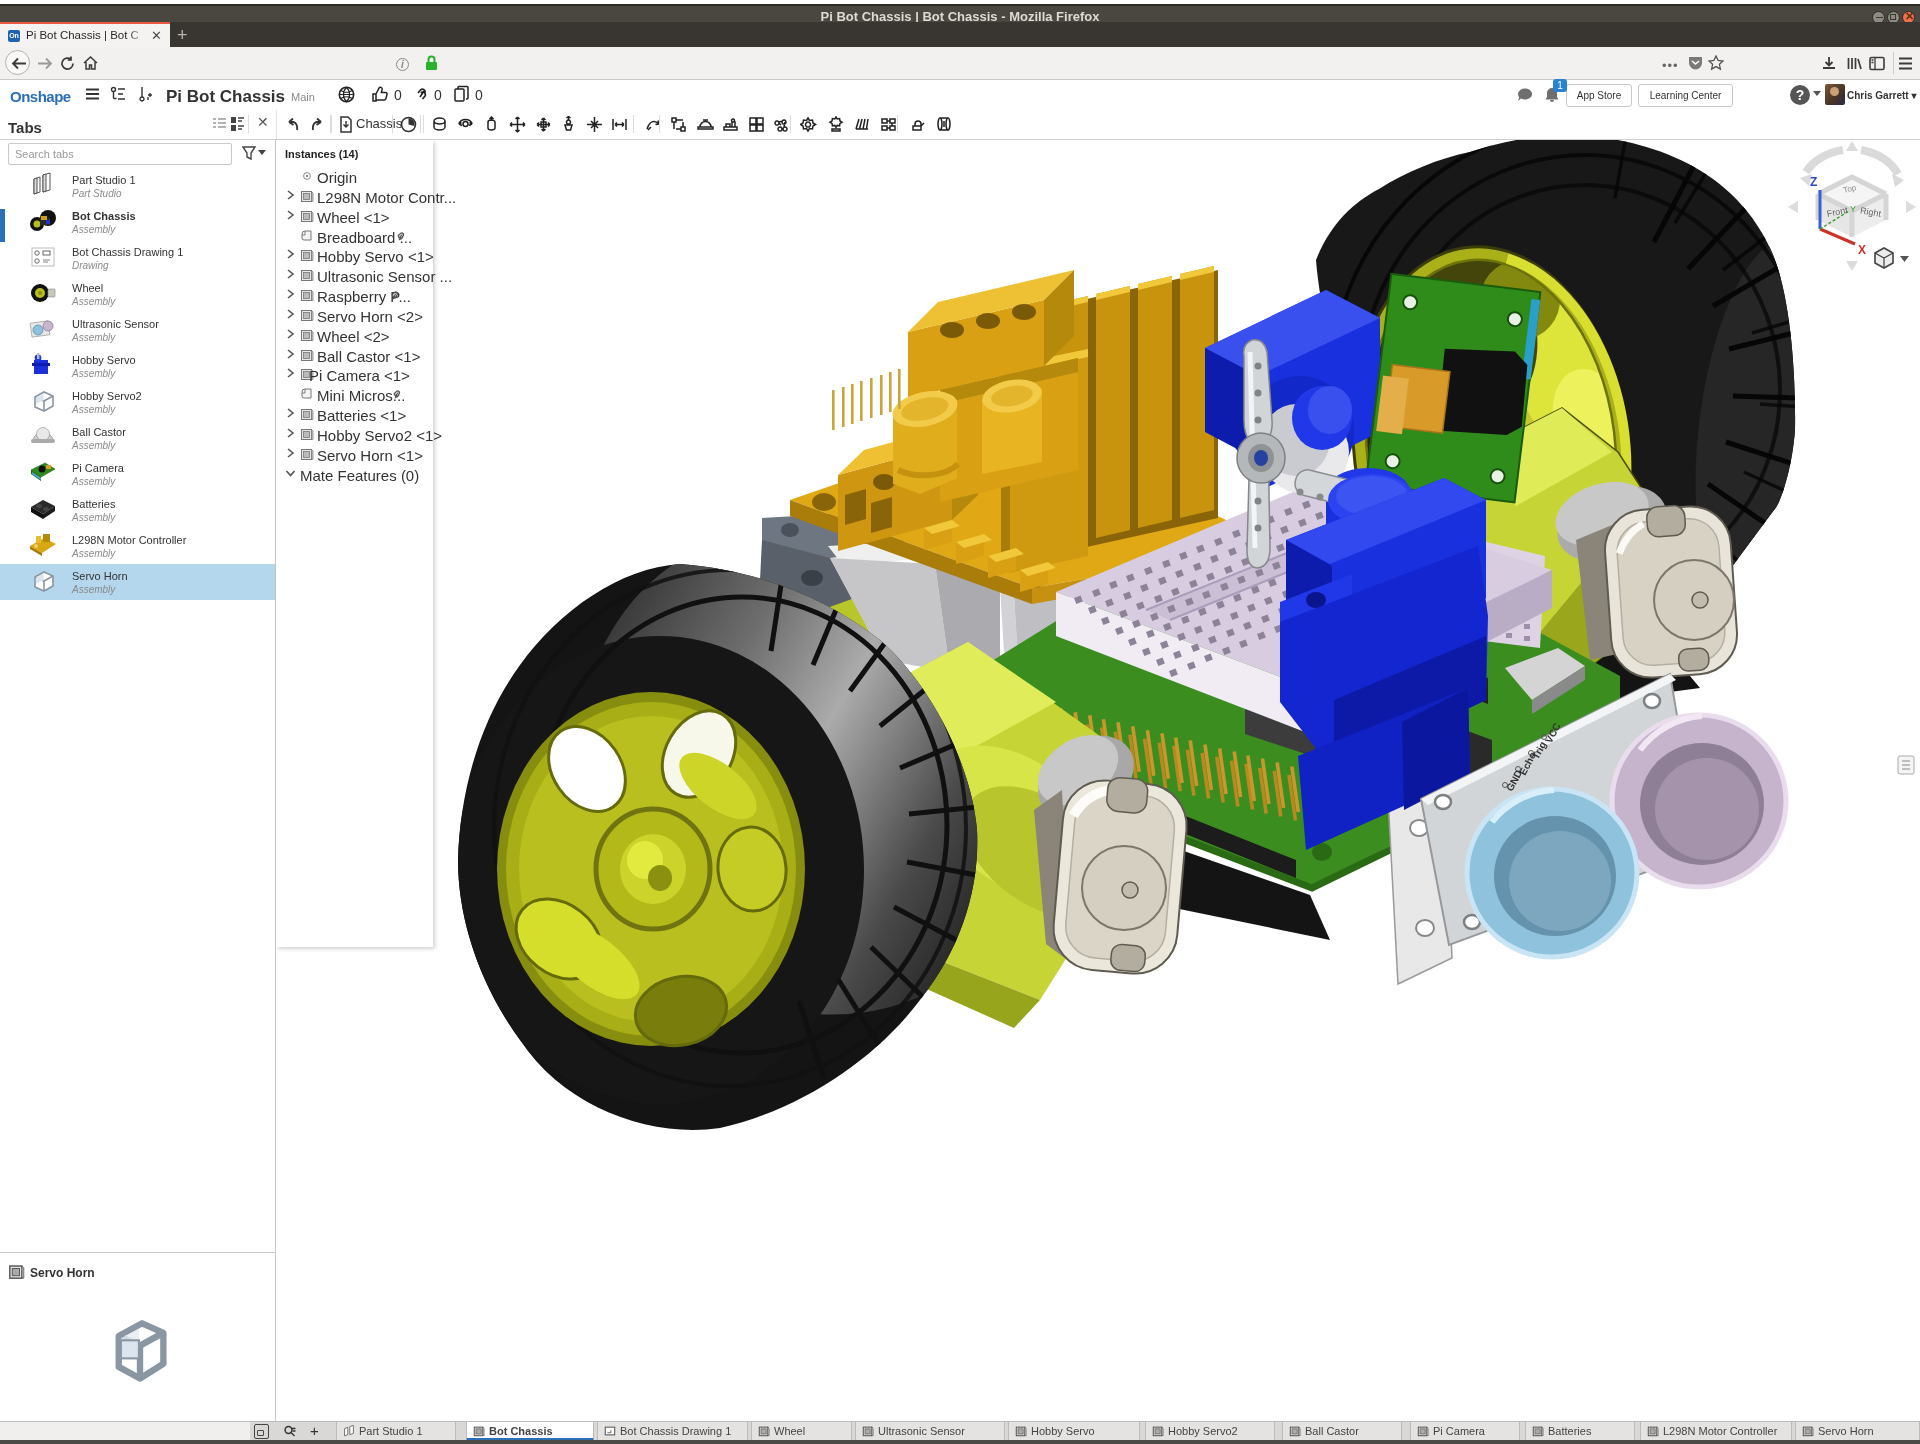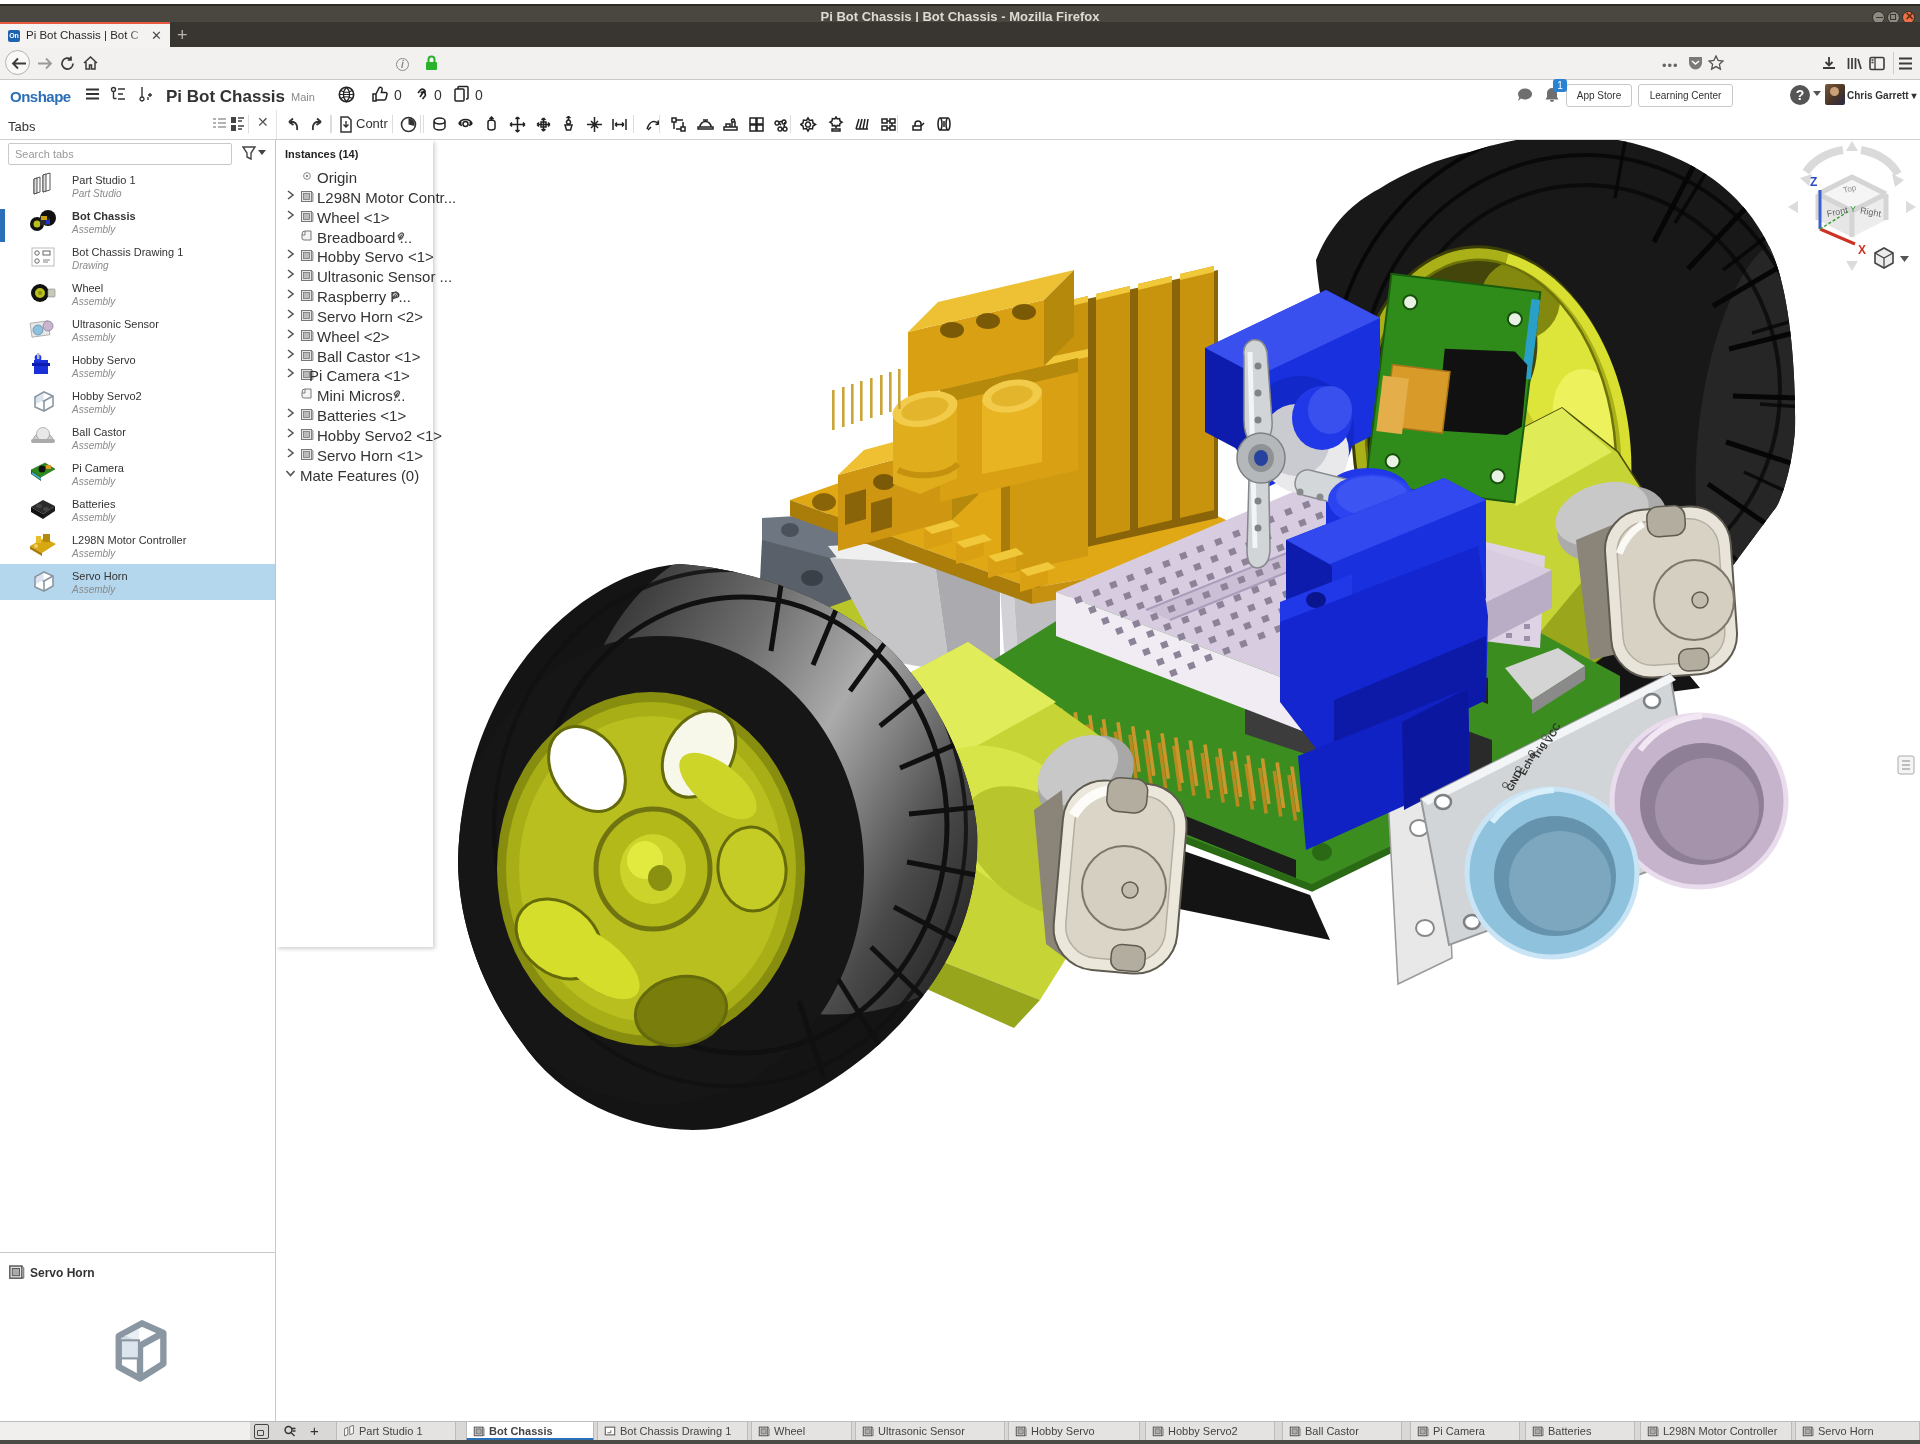--- a/index.html
+++ b/index.html
@@ -26,21 +26,21 @@
   #osheader { left:0; top:80px; width:1538px; height:30px; background:#fff; }
   #oslogo { left:10px; top:8px; font-size:15px; font-weight:bold; color:#2a6db8; letter-spacing:-0.5px; }
   #doctitle { left:166px; top:7px; font-size:17px; font-weight:bold; color:#333; }
   #docmain { left:291px; top:11px; font-size:11px; color:#8a8a8a; }
   .hbtn { top:4px; height:23px; border:1px solid #c9c9c9; border-radius:3px; background:#fff; font-size:10px; color:#333; text-align:center; line-height:21px; }
   #sharebtn { left:1738px; top:4px; width:45px; height:23px; background:#2a70b9; border-radius:3px; color:#fff; font-size:10.5px; text-align:center; line-height:23px;margin-top:28px; }
   #uname { left:1847px; top:10px; font-size:10px; font-weight:bold; color:#333; white-space:nowrap; }
 
   
   #toolrow { left:0; top:110px; width:1920px; height:30px; background:#fff; border-bottom:1px solid #d0cfce; }
-  #tabshdr { left:8px; top:9px; font-size:13px; font-weight:normal; color:#333; }
+  #tabshdr { left:8px; top:9px; font-size:15px; font-weight:bold; color:#333; }
 
   
   #leftpanel { left:0; top:140px; width:276px; height:1112px; background:#fff; border-right:1px solid #c9c9c9; }
   #searchbox { left:8px; top:3px; width:224px; height:22px; border:1px solid #c9c9c9; border-radius:2px; font-size:11px; color:#9a9a9a; line-height:20px; padding-left:6px; background:#fff; }
   .trow { left:0; width:275px; height:36px; }
   .trow .nm { left:72px; top:3px; font-size:11px; color:#333; }
   .trow .ty { left:72px; top:17px; font-size:10px; font-style:italic; color:#8a8a8a; }
   .thumb { left:28px; top:2px; width:30px; height:30px; }
   #selrow { left:0; top:424px; width:275px; height:36px; background:#b5d7ee; }
   #openbar { left:0; top:69px; width:5px; height:33px; background:#2a70b9; }
@@ -718,21 +718,21 @@
         <path d="M12 13 C13 6 9 4 4 5 M4 5 l4 -3.5 M4 5 l4.5 3" fill="none" stroke="#333" stroke-width="1.8"></path>
       </svg>
 <svg class="abs" style="left:309px;top:7px;" width="16" height="15" viewBox="0 0 16 15">
         <path d="M4 13 C3 6 7 4 12 5 M12 5 l-4 -3.5 M12 5 l-4.5 3" fill="none" stroke="#333" stroke-width="1.8"></path>
       </svg>
 <div class="abs" style="left:331px;top:5px;width:1px;height:18px;background:#ddd;"></div>
 <svg class="abs" style="left:339px;top:6px;" width="14" height="17" viewBox="0 0 14 17">
         <path d="M2 1 h7 l3 3 v12 h-10 Z" fill="none" stroke="#333" stroke-width="1.5"></path>
         <path d="M7 5 v6 M4.5 8.5 L7 11 L9.5 8.5" fill="none" stroke="#333" stroke-width="1.4"></path>
       </svg>
-<div class="abs" style="left:356px;top:6px;font-size:13px;color:#333;">Contr</div>
+<div class="abs" style="left:356px;top:6px;font-size:13px;color:#333;">Chassis</div>
 <div class="abs" style="left:392px;top:5px;width:1px;height:18px;background:#ddd;"></div>
 <svg class="abs" style="left:400px;top:6px;" width="17" height="17" viewBox="0 0 17 17">
         <circle cx="8.5" cy="8.5" r="7" fill="none" stroke="#333" stroke-width="1.6"></circle>
         <path d="M8.5 8.5 L8.5 2 A6.5 6.5 0 0 1 14.5 10 Z" fill="#333"></path>
       </svg>
 <div class="abs" style="left:423px;top:5px;width:1px;height:18px;background:#ddd;"></div>
 <svg class="abs" style="left:431px;top:6px;" width="17" height="17" viewBox="0 0 17 17">
         <path d="M3 5 a5.5 3 0 0 1 11 0 v6 a5.5 3 0 0 1 -11 0 Z M3 5 a5.5 3 0 0 0 11 0" fill="none" stroke="#222" stroke-width="1.5"></path>
       </svg>
 <svg class="abs" style="left:457px;top:6px;" width="17" height="17" viewBox="0 0 17 17">

